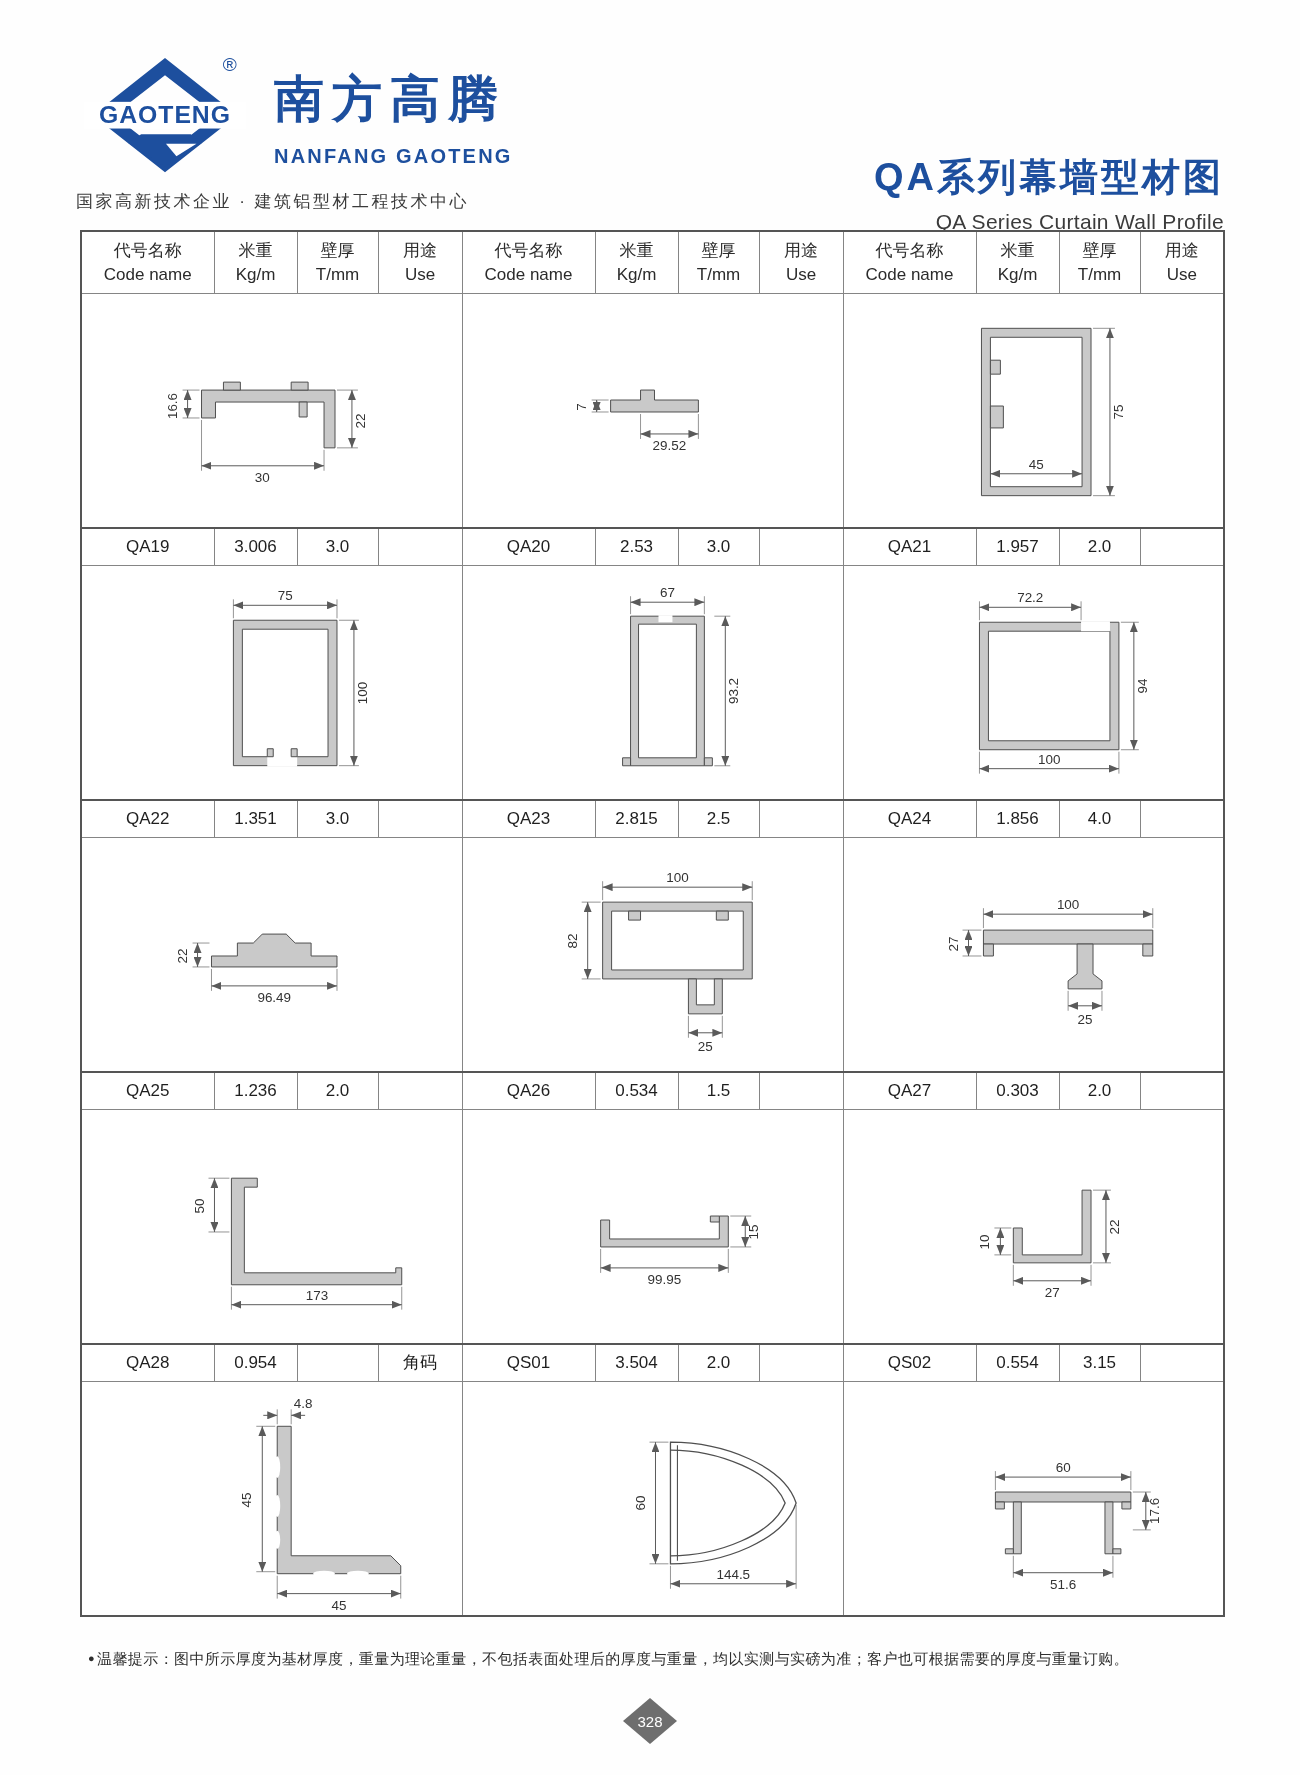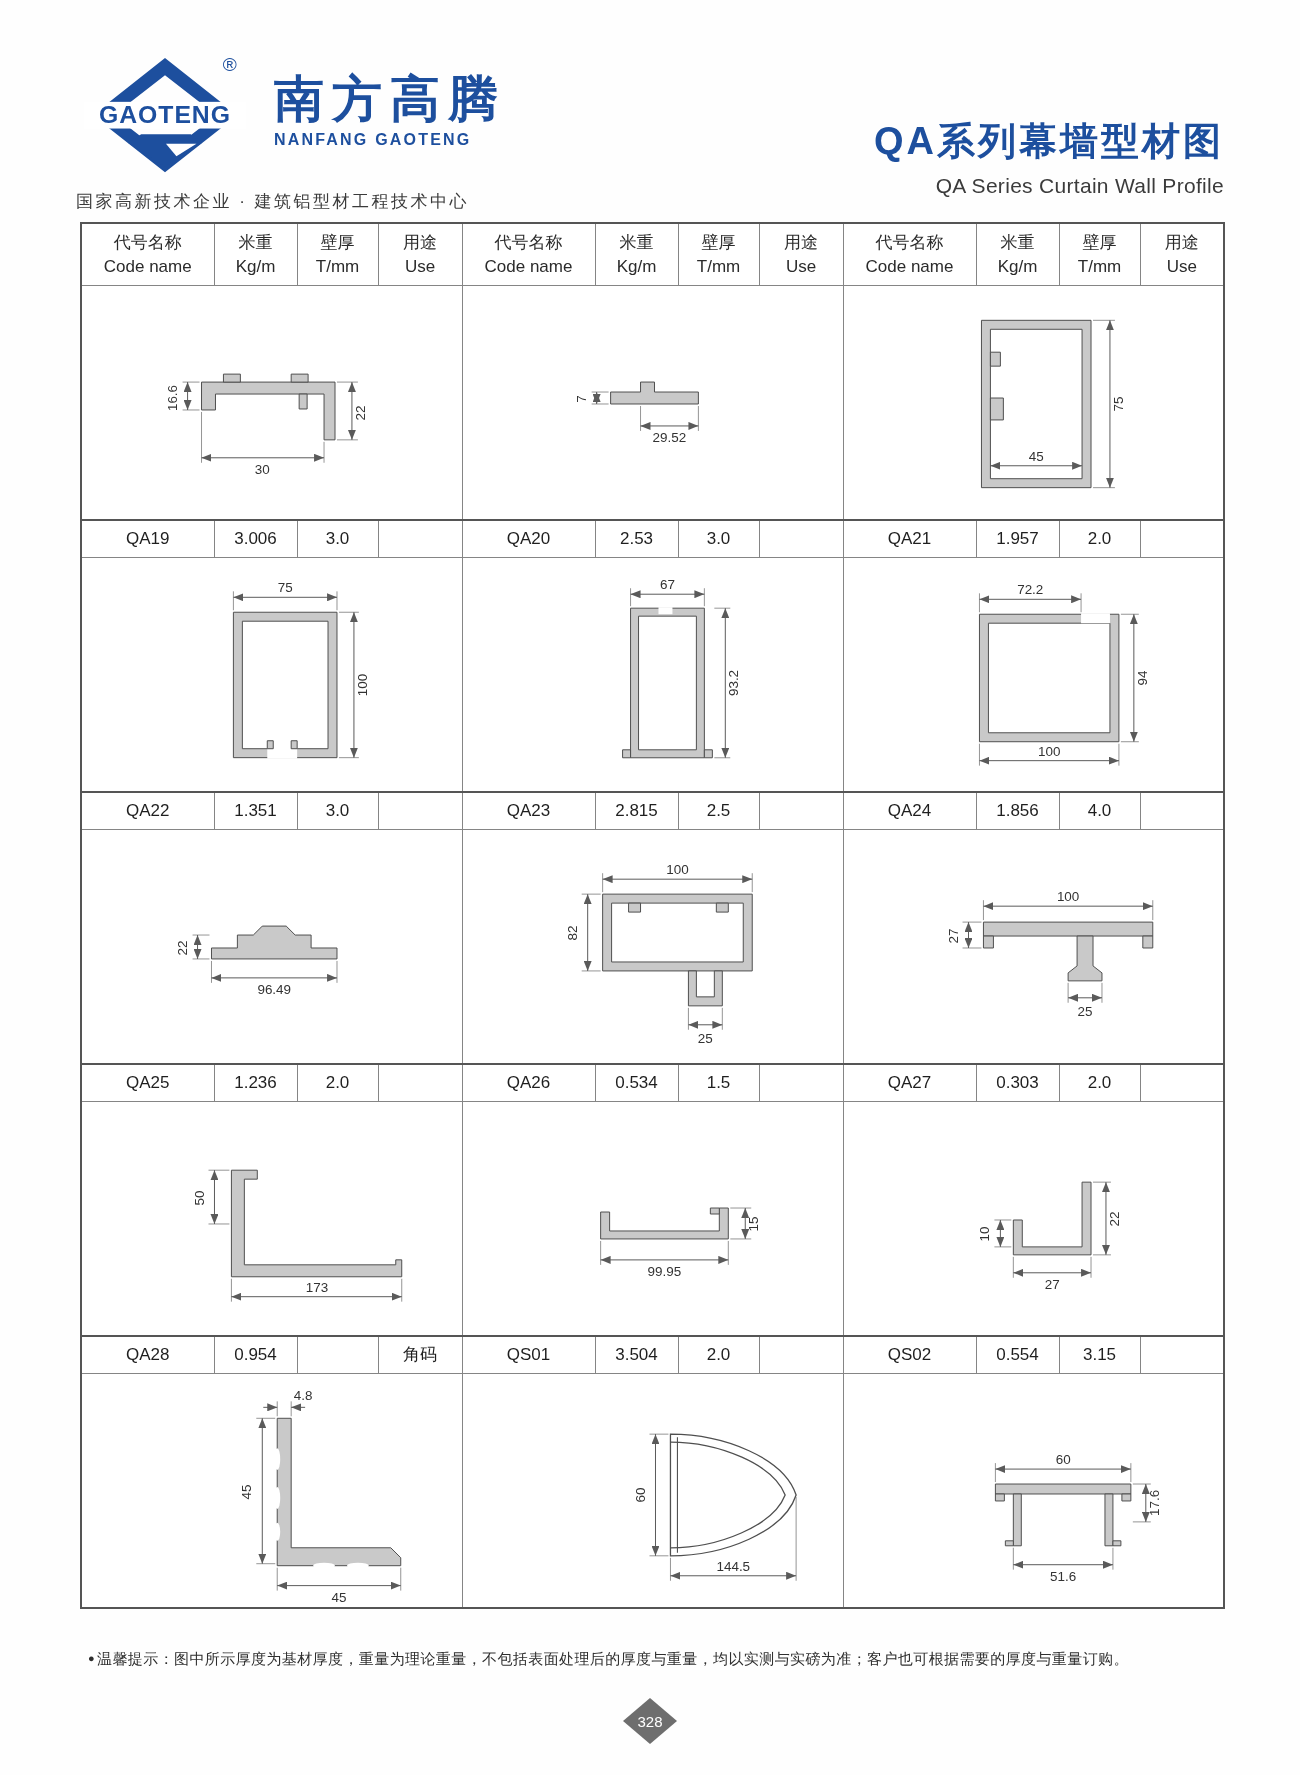--- a/index.html
+++ b/index.html
@@ -5,28 +5,28 @@
   html,body{margin:0;padding:0;}
   body{width:1300px;height:1775px;background:#ffffff;position:relative;
        font-family:"Liberation Sans",sans-serif;color:#222;}
   .page{position:absolute;inset:0;background:#fefefe;overflow:hidden;}
 
   
   .brand-row{position:absolute;left:84px;top:52px;display:flex;align-items:flex-start;}
   .logo-svg{width:162px;height:134px;display:block;}
   .brand-text{margin-left:28px;padding-top:20px;}
   .brand-cn{font-size:50px;font-weight:bold;color:#1d4f9e;letter-spacing:8px;line-height:1.1;}
-  .brand-en{font-size:16px;font-weight:bold;color:#1d4f9e;letter-spacing:2.2px;margin-top:4px;}
+  .brand-en{font-size:20px;font-weight:bold;color:#1d4f9e;letter-spacing:2.2px;margin-top:18px;}
   .tagline{position:absolute;left:76px;top:190px;font-size:17px;color:#3a3a3a;letter-spacing:2.5px;text-align:center;}
   .title-block{position:absolute;right:76px;top:116px;text-align:center;}
-  .title-cn{font-size:38px;font-weight:bold;color:#1d4f9e;letter-spacing:3px;}
+  .title-cn{font-size:38px;font-weight:bold;color:#1d4f9e;letter-spacing:3px;margin-top:36px;}
   .title-en{font-size:21px;color:#3b3b3b;margin-top:7px;letter-spacing:0.3px;text-align:right;}
 
   
-  .profile-table{position:absolute;left:80px;top:222px;width:1142px;
+  .profile-table{position:absolute;left:80px;top:230px;width:1142px;
                  border-collapse:collapse;table-layout:fixed;border:2px solid #555;padding-left:28px;}
   .profile-table th,.profile-table td{border:1px solid #858585;}
   .profile-table th{font-weight:normal;font-size:17px;color:#2b2b2b;padding:7px 0 6px;line-height:1.4;text-align:center;background:#fff;}
   .coderow td{height:34px;font-size:17px;color:#1f1f1f;text-align:center;border-top:2px solid #555;background:#fff;}
   .drawrow td{height:233px;padding:0;vertical-align:top;background:#fff;}
   .gs{border-left:1.6px solid #606060 !important;}
   svg.dsvg{display:block;width:100%;height:233px;}
 
   
   .prof{fill:#c9c9c9;stroke:#4f4f4f;stroke-width:1;}

